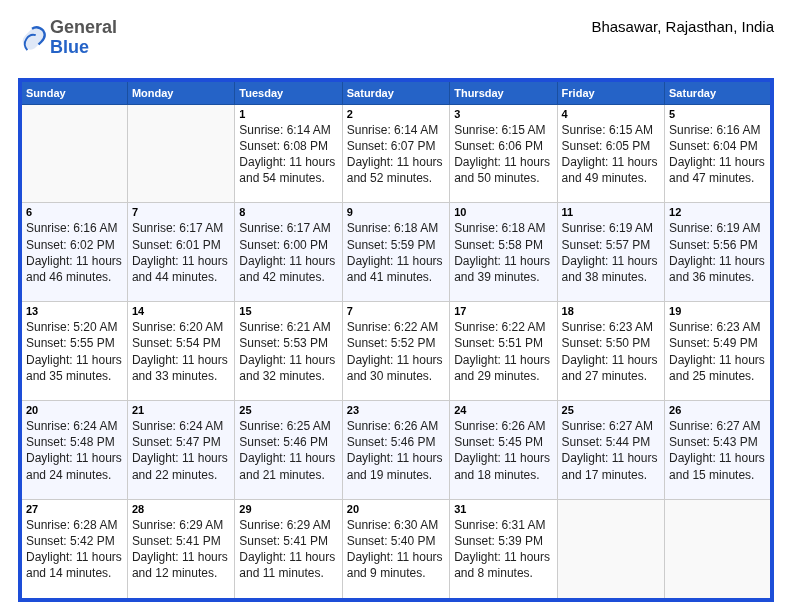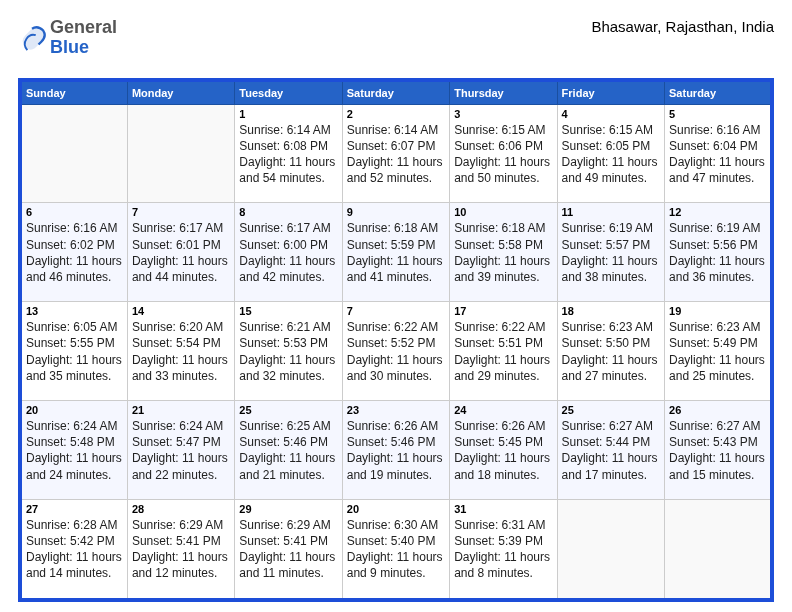--- a/index.html
+++ b/index.html
@@ -204,21 +204,21 @@
           <td>
             <span class="day-num">12</span>
             <div class="day-info">Sunrise: 6:19 AM
 Sunset: 5:56 PM
 Daylight: 11 hours and 36 minutes.</div>
           </td>
         </tr>
         <tr>
           <td>
             <span class="day-num">13</span>
-            <div class="day-info">Sunrise: 6:05 AM
+            <div class="day-info">Sunrise: 5:20 AM
 Sunset: 5:55 PM
 Daylight: 11 hours and 35 minutes.</div>
           </td>
           <td>
             <span class="day-num">14</span>
             <div class="day-info">Sunrise: 6:20 AM
 Sunset: 5:54 PM
 Daylight: 11 hours and 33 minutes.</div>
           </td>
           <td>

